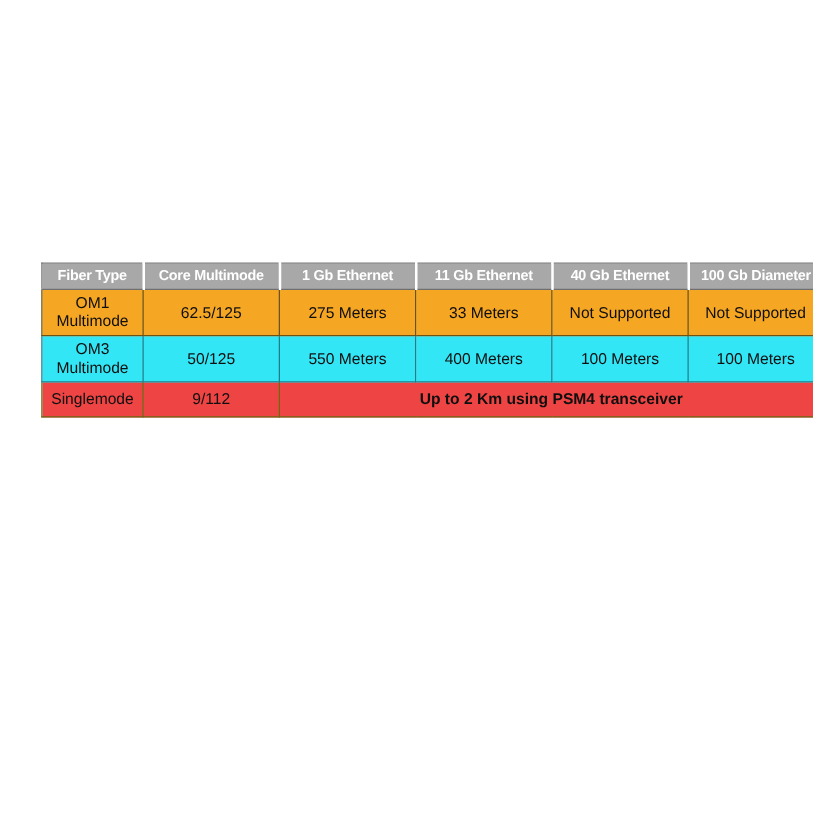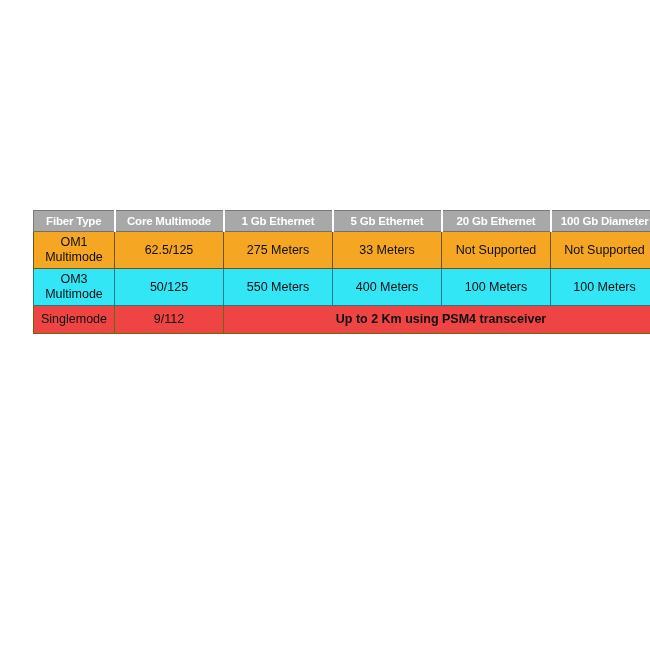--- a/index.html
+++ b/index.html
@@ -90,22 +90,22 @@
       <col class="c-e1">
       <col class="c-e10">
       <col class="c-e40">
       <col class="c-e100">
     </colgroup>
     <thead>
       <tr>
         <th class="first-col">Fiber Type</th>
         <th>Core Multimode</th>
         <th>1 Gb Ethernet</th>
-        <th>5 Gb Ethernet</th>
-        <th>20 Gb Ethernet</th>
+        <th>11 Gb Ethernet</th>
+        <th>40 Gb Ethernet</th>
         <th class="last-col">100 Gb Diameter</th>
       </tr>
     </thead>
     <tbody>
 
       <tr class="row-om1">
         <td class="type-cell">
           <span>OM1</span>
           <span class="line2">Multimode</span>
         </td>

